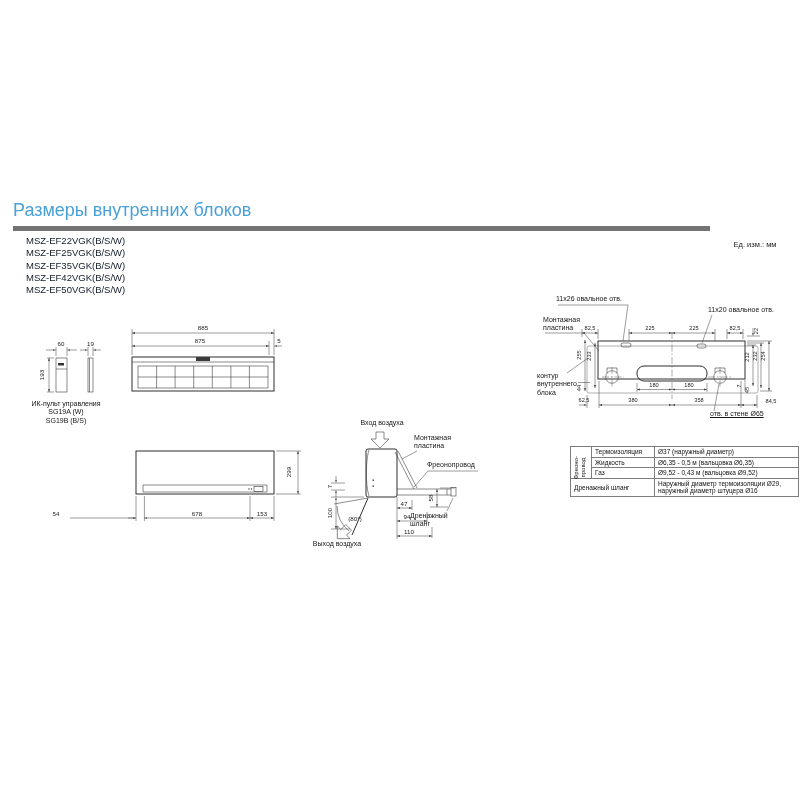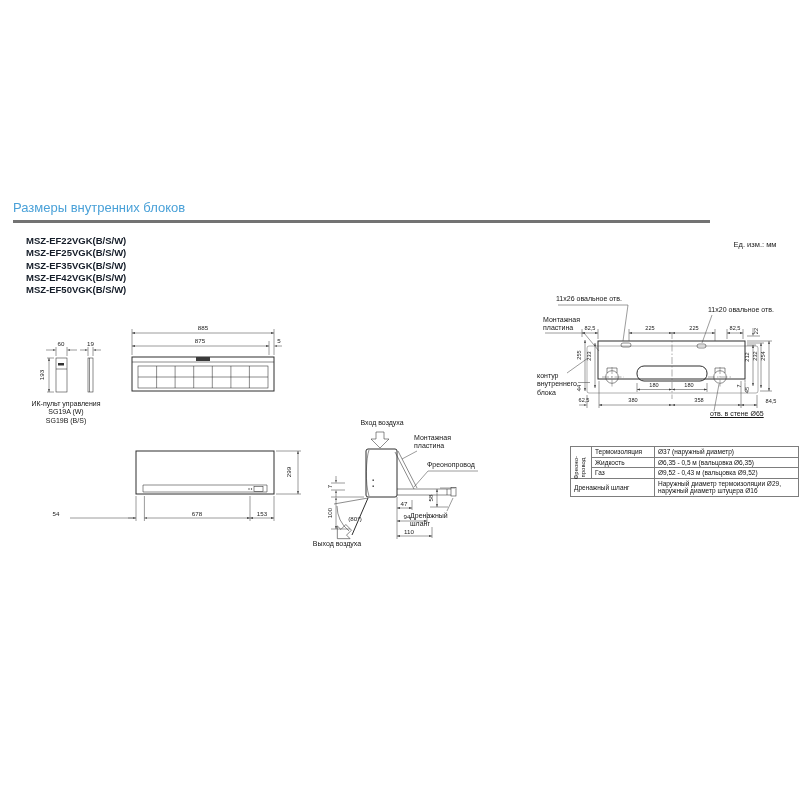--- a/index.html
+++ b/index.html
@@ -1,21 +1,21 @@
 <!DOCTYPE html>
 <html><head>
 <meta charset="utf-8">
 <style>
   html,body{margin:0;padding:0;background:#fff;}
   .page{position:relative;width:800px;height:800px;background:#fff;overflow:hidden;
         font-family:"Liberation Sans",sans-serif;}
-  .title{position:absolute;left:13px;top:200px;width:697px;font-size:13px;color:#4aa1d8;
-         border-bottom:3px solid #737373;padding-bottom:5px;}
+  .title{position:absolute;left:13px;top:200px;width:697px;font-size:18px;color:#4aa1d8;
+         border-bottom:5px solid #737373;padding-bottom:5px;}
   .units{position:absolute;left:720px;top:240px;width:70px;text-align:center;font-size:7.5px;color:#222;}
-  .models{position:absolute;left:26px;top:235px;font-size:9.5px;line-height:12.3px;font-weight:bold;color:#141c28;}
+  .models{position:absolute;left:26px;top:235px;font-size:9.5px;line-height:12.3px;font-weight:normal;color:#141c28;}
   .lbl{position:absolute;font-size:7px;line-height:8.4px;color:#151515;}
   .ctr{text-align:center;}
   .ul{text-decoration:underline;}
   svg{position:absolute;left:0;top:280px;}
   svg text{fill:#1c1c1c;font-family:"Liberation Sans",sans-serif;}
   .ol{stroke:#2e2e2e;stroke-width:1;fill:none;}
   .tl{stroke:#2e2e2e;stroke-width:.55;fill:none;}
   .gl{stroke:#6e6e6e;stroke-width:.55;fill:none;}
   .dl{stroke:#4a4a4a;stroke-width:.55;fill:none;}
   .cl{stroke:#5a5a5a;stroke-width:.5;fill:none;stroke-dasharray:7 2 1.5 2;}

